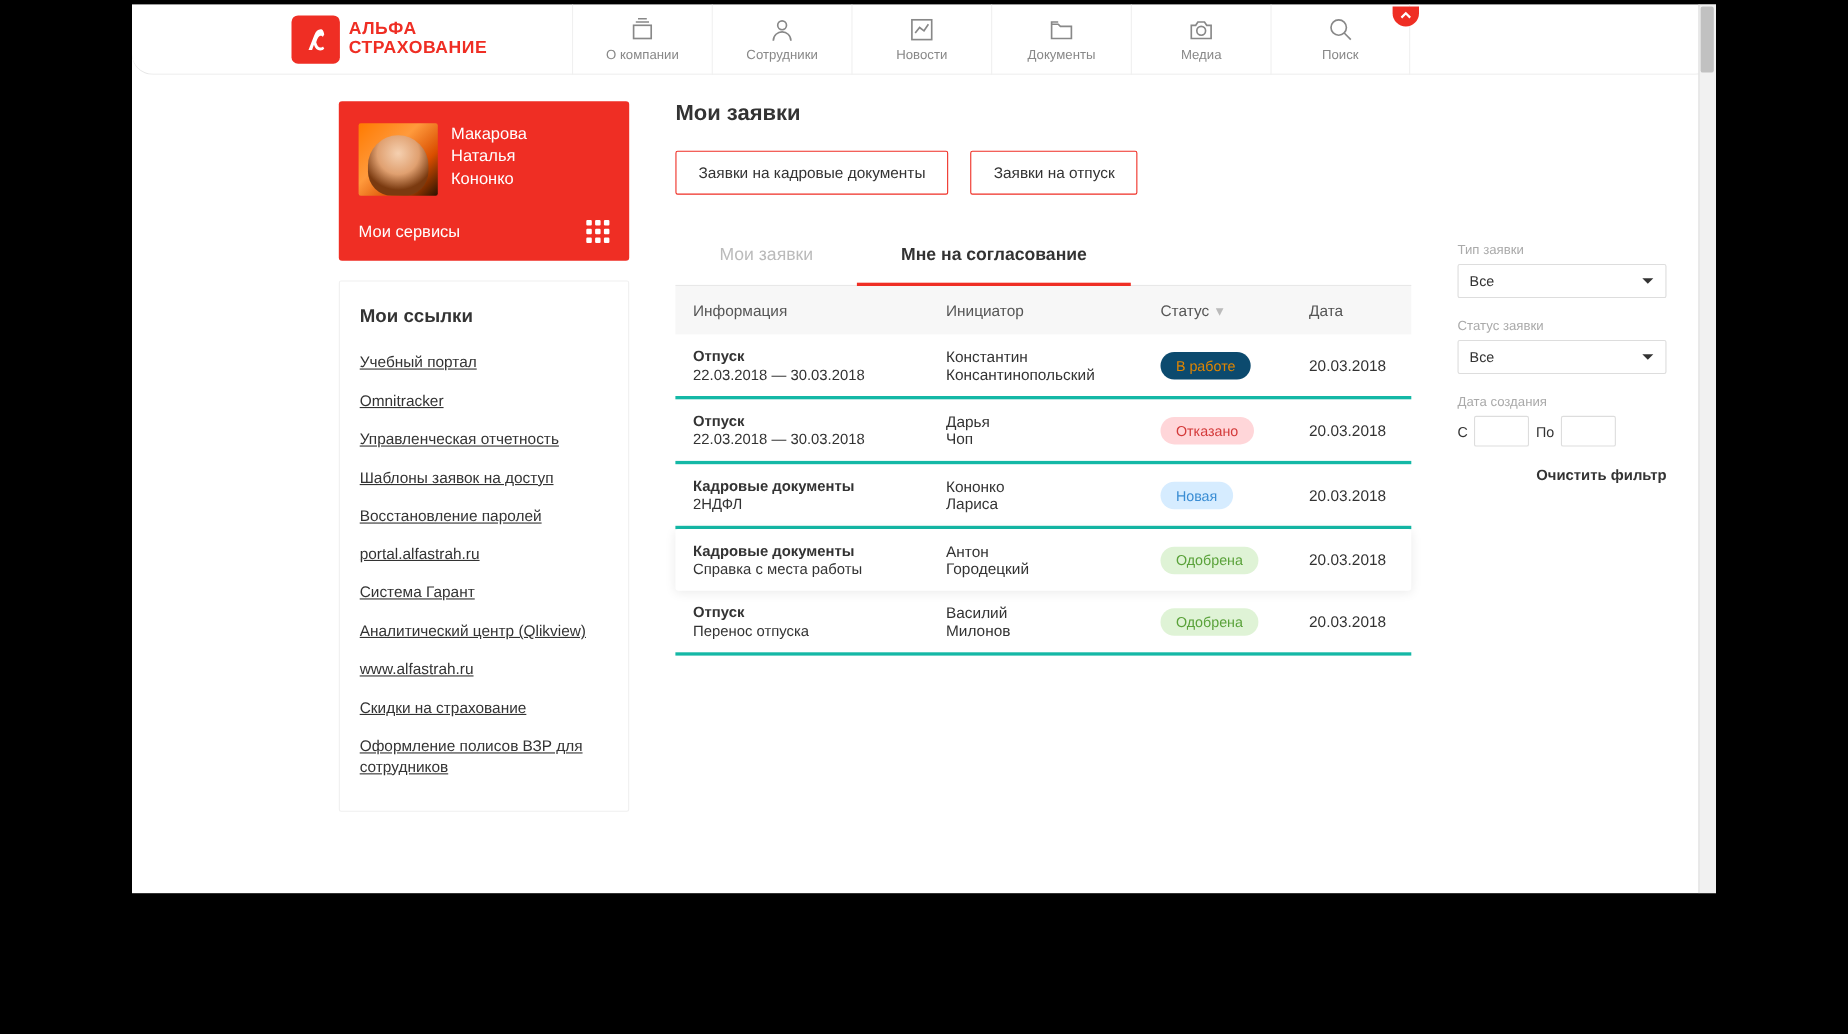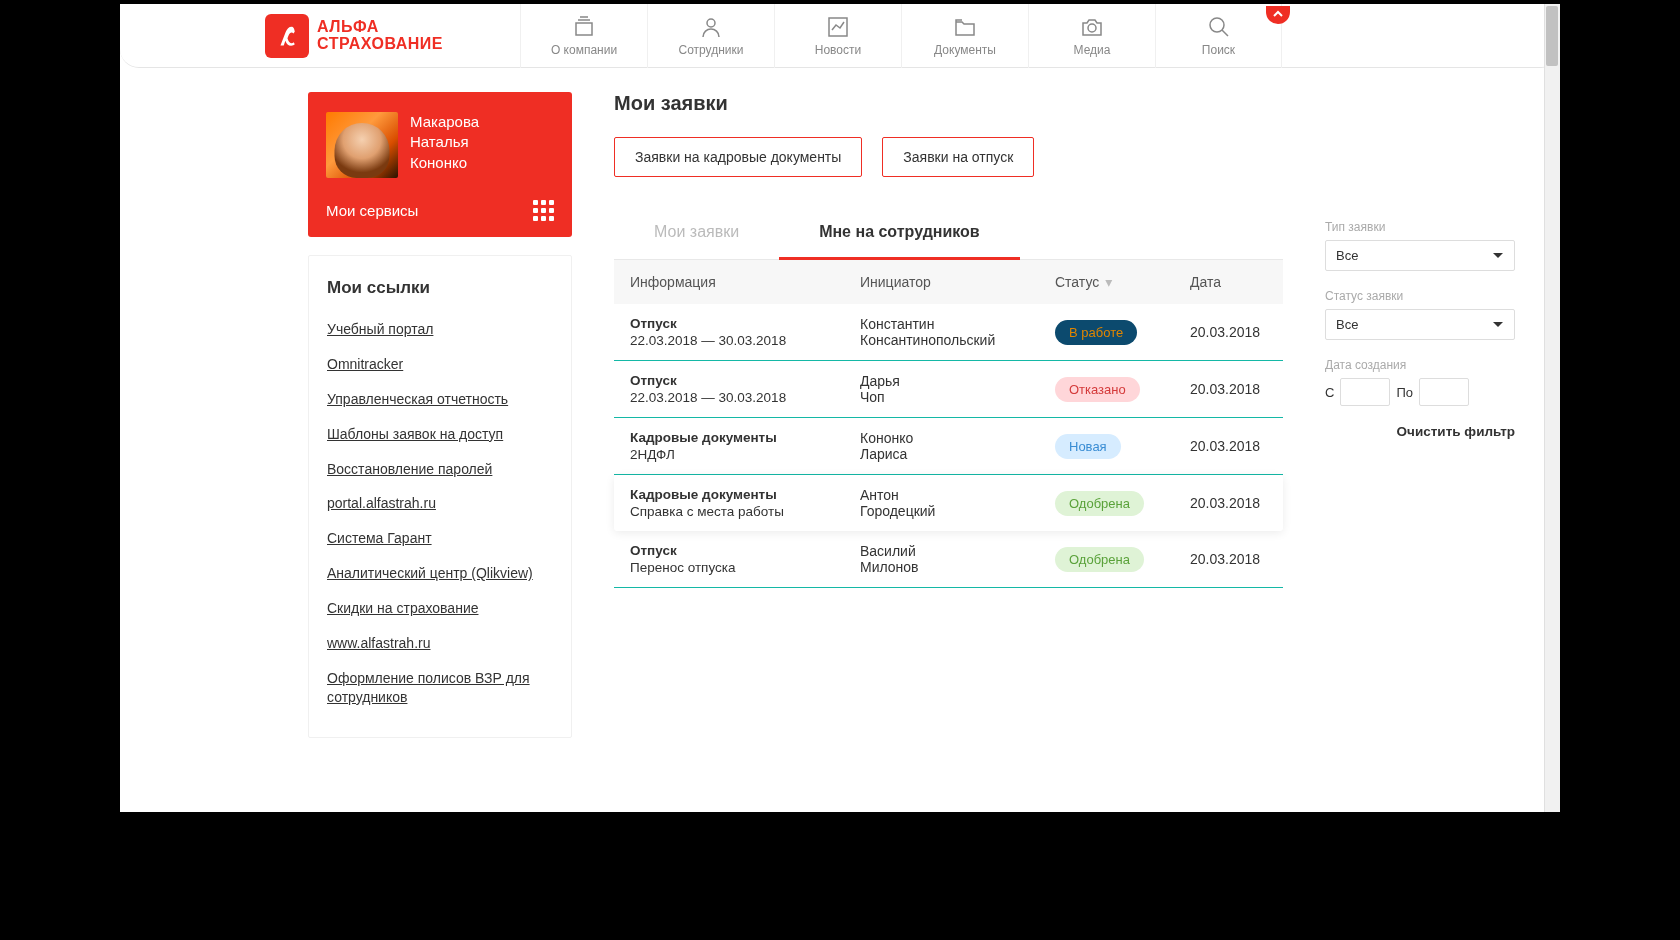--- a/index.html
+++ b/index.html
@@ -39,21 +39,21 @@
 .tabs{ display:flex; border-bottom:1px solid #e8e8e8; margin-bottom:0;}
 .tab{ padding:16px 40px; font-size:16px; color:#bbb; cursor:pointer; margin-bottom:-1px;}
 .tab.active{ color:#333; font-weight:600; border-bottom:3px solid #ef2e24;}
 .table{ width:100%;}
 .thead{ display:flex; background:#f7f7f7; padding:14px 16px; font-size:14px; color:#555;}
 .col-info{ width:230px;}
 .col-init{ width:195px;}
 .col-status{ width:135px;}
 .col-date{ flex:1;}
 .sort-arrow{ display:inline-block; margin-left:6px; color:#bbb;}
-.trow{ display:flex; padding:12px 16px; border-bottom:1px solid #14b8a6; align-items:center; font-size:14px;}
+.trow{ display:flex; padding:12px 16px; border-bottom:3px solid #14b8a6; align-items:center; font-size:14px;}
 .trow.highlight{ box-shadow:0 2px 10px rgba(0,0,0,0.08); border-radius:3px; position:relative; z-index:1; border-bottom:none; background:#fff;}
 .cell-title{ font-weight:600; font-size:13.5px; margin-bottom:2px;}
 .cell-sub{ font-size:13.5px;}
 .pill{ display:inline-block; padding:5px 14px; border-radius:14px; font-size:13px;}
 .pill-orange{ background:#0c4a6e; color:#e08500;}
 .pill-red{ background:#ffd6d9; color:#d43a3a;}
 .pill-blue{ background:#d6ecff; color:#3a8dd4;}
 .pill-green{ background:#dff3d6; color:#5aa23a;}
 .filters{ width:190px; flex-shrink:0; padding-top:128px;}
 .filter-label{ font-size:12px; color:#aaa; margin-bottom:6px;}
@@ -164,36 +164,36 @@
         <div class="links-title">Мои ссылки</div>
         <div id="links-container">
             <a class="link-item" href="#">Учебный портал</a>
             <a class="link-item" href="#">Omnitracker</a>
             <a class="link-item" href="#">Управленческая отчетность</a>
             <a class="link-item" href="#">Шаблоны заявок на доступ</a>
             <a class="link-item" href="#">Восстановление паролей</a>
             <a class="link-item" href="#">portal.alfastrah.ru</a>
             <a class="link-item" href="#">Система Гарант</a>
             <a class="link-item" href="#">Аналитический центр (Qlikview)</a>
+            <a class="link-item" href="#">www.alfastrah.ru</a>
             <a class="link-item" href="#">Скидки на страхование</a>
-            <a class="link-item" href="#">www.alfastrah.ru</a>
             <a class="link-item" href="#">Оформление полисов ВЗР для сотрудников</a>
           </div>
       </div>
     </div>
 
     <div class="main">
       <div class="page-title">Мои заявки</div>
       <div class="action-buttons">
         <button class="btn-outline">Заявки на кадровые документы</button>
         <button class="btn-outline">Заявки на отпуск</button>
       </div>
       <div class="tabs">
         <div class="tab">Мои заявки</div>
-        <div class="tab active">Мне на сотрудников</div>
+        <div class="tab active">Мне на согласование</div>
       </div>
       <div class="table">
         <div class="thead">
           <div class="col-info">Информация</div>
           <div class="col-init">Инициатор</div>
           <div class="col-status"><span>Статус</span><span class="sort-arrow">▾</span></div>
           <div class="col-date">Дата</div>
         </div>
         <div id="rows-container">
             <div class="trow">

